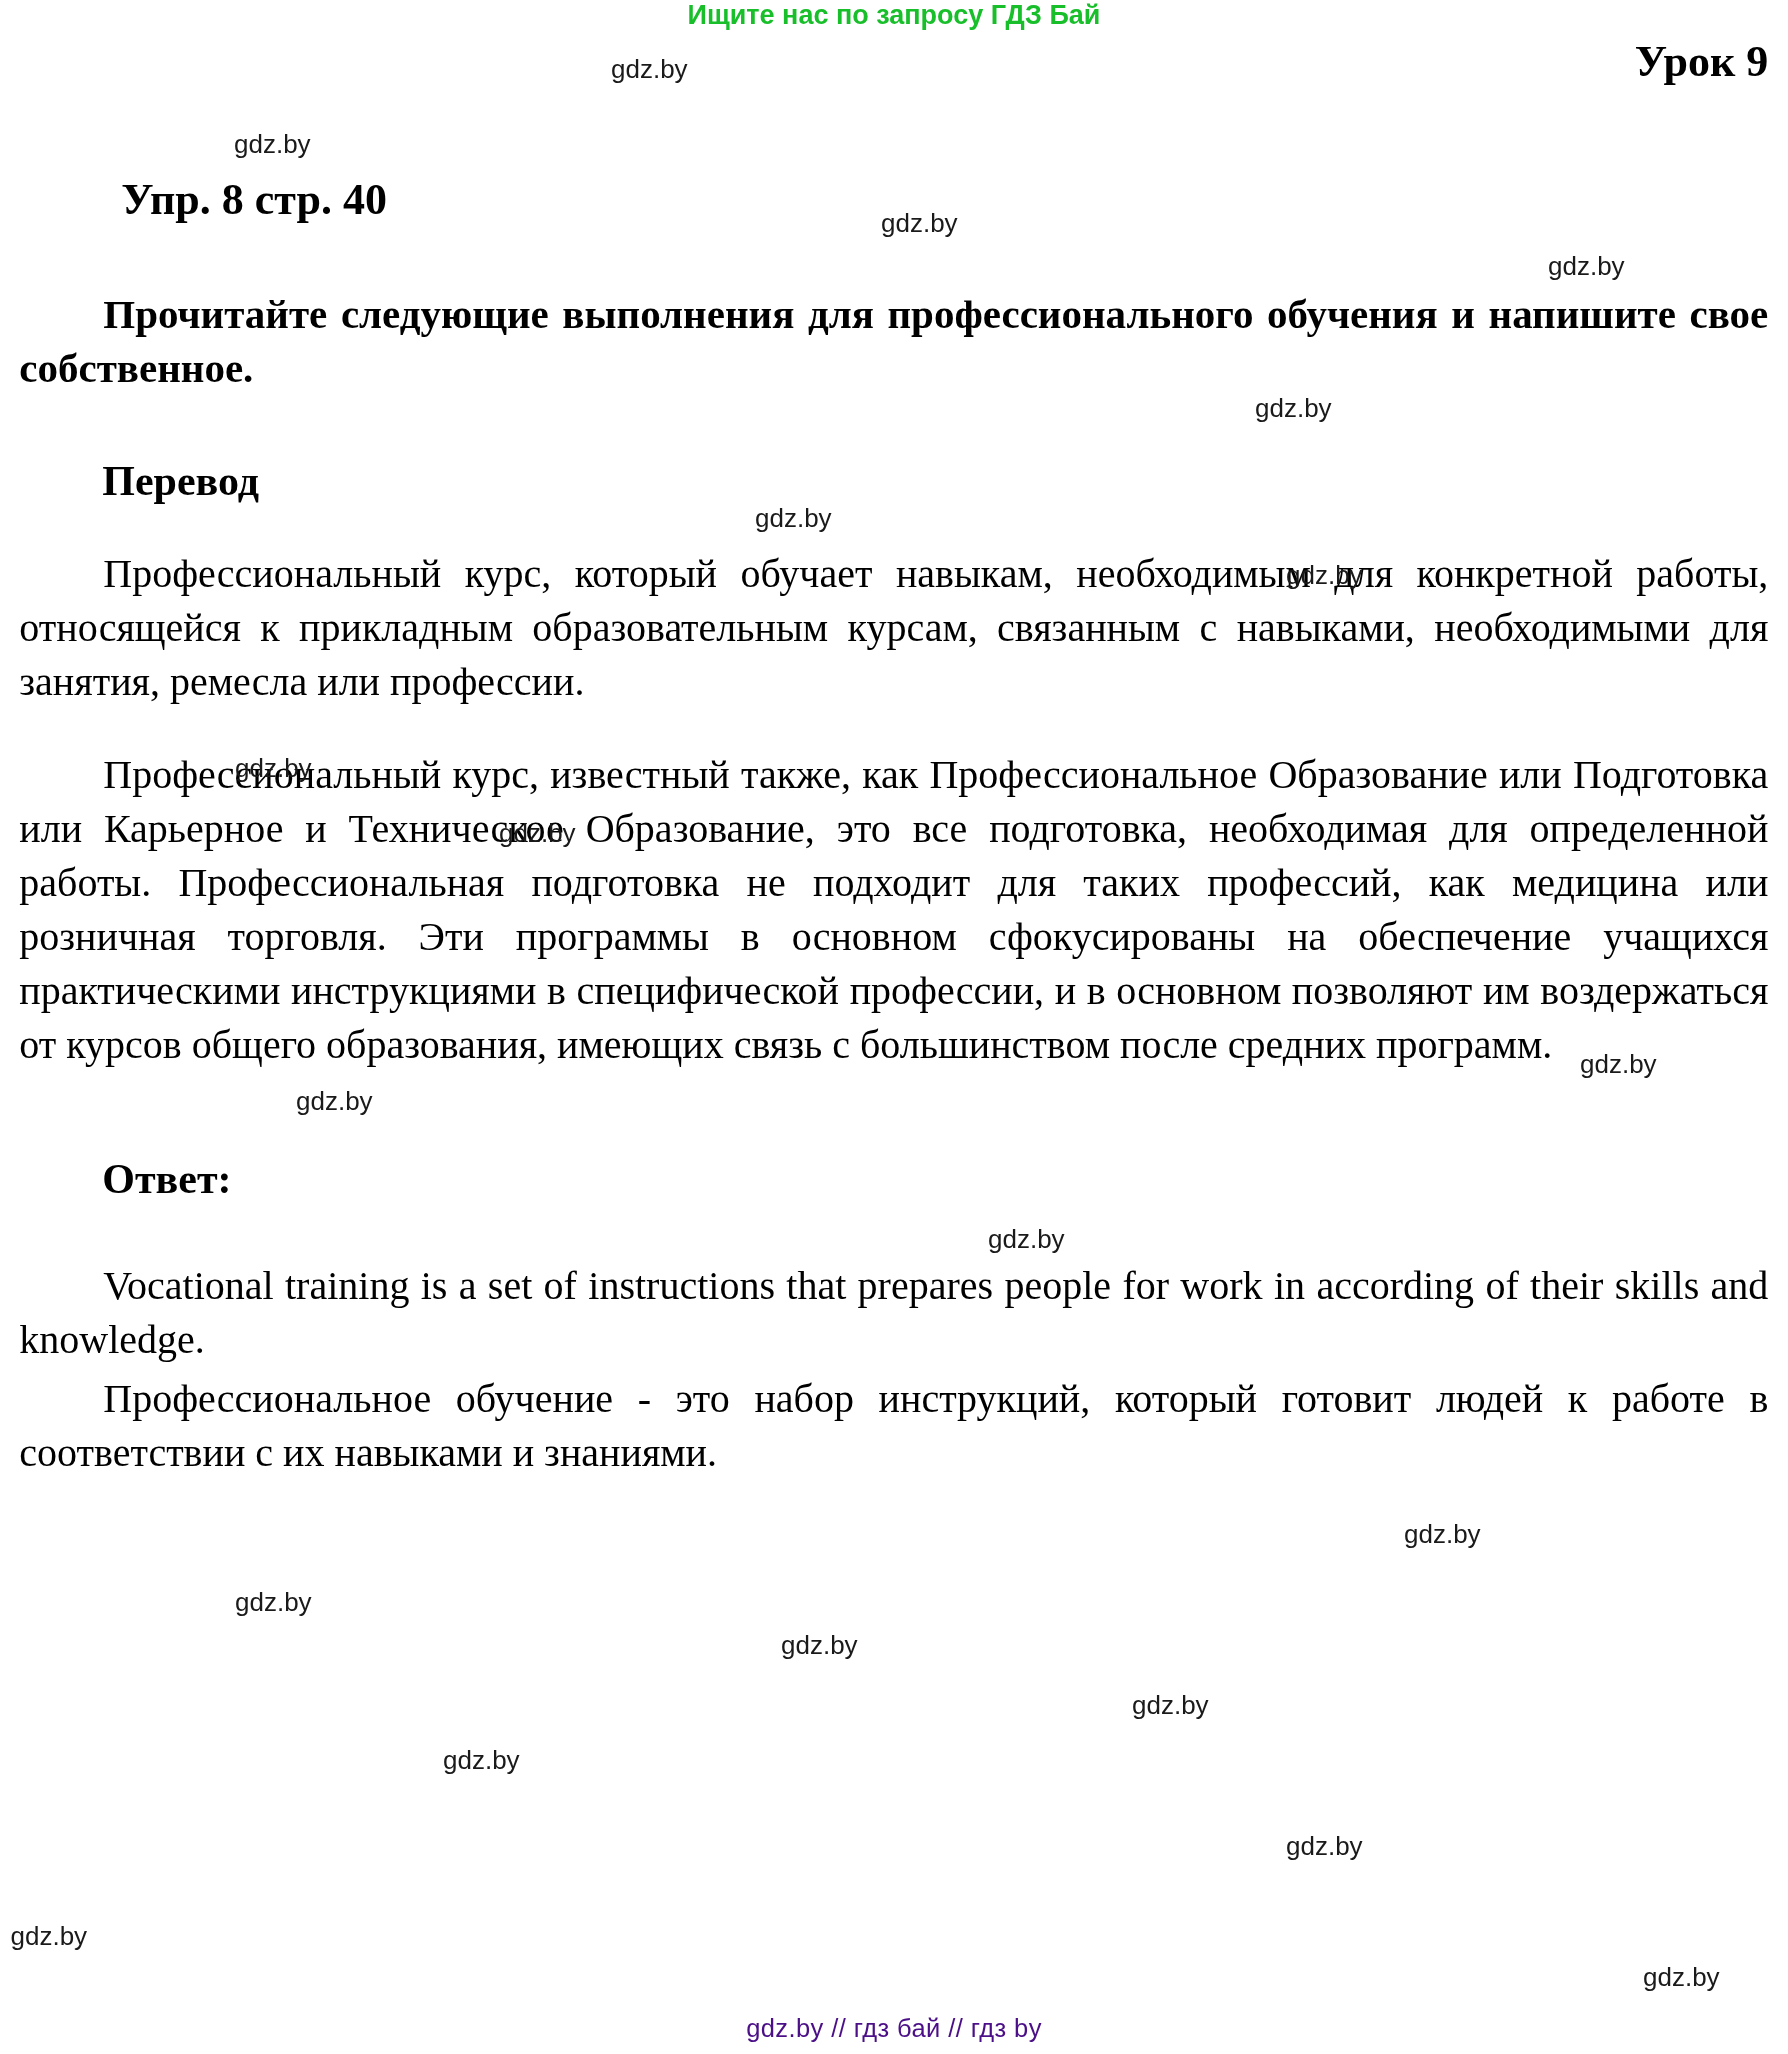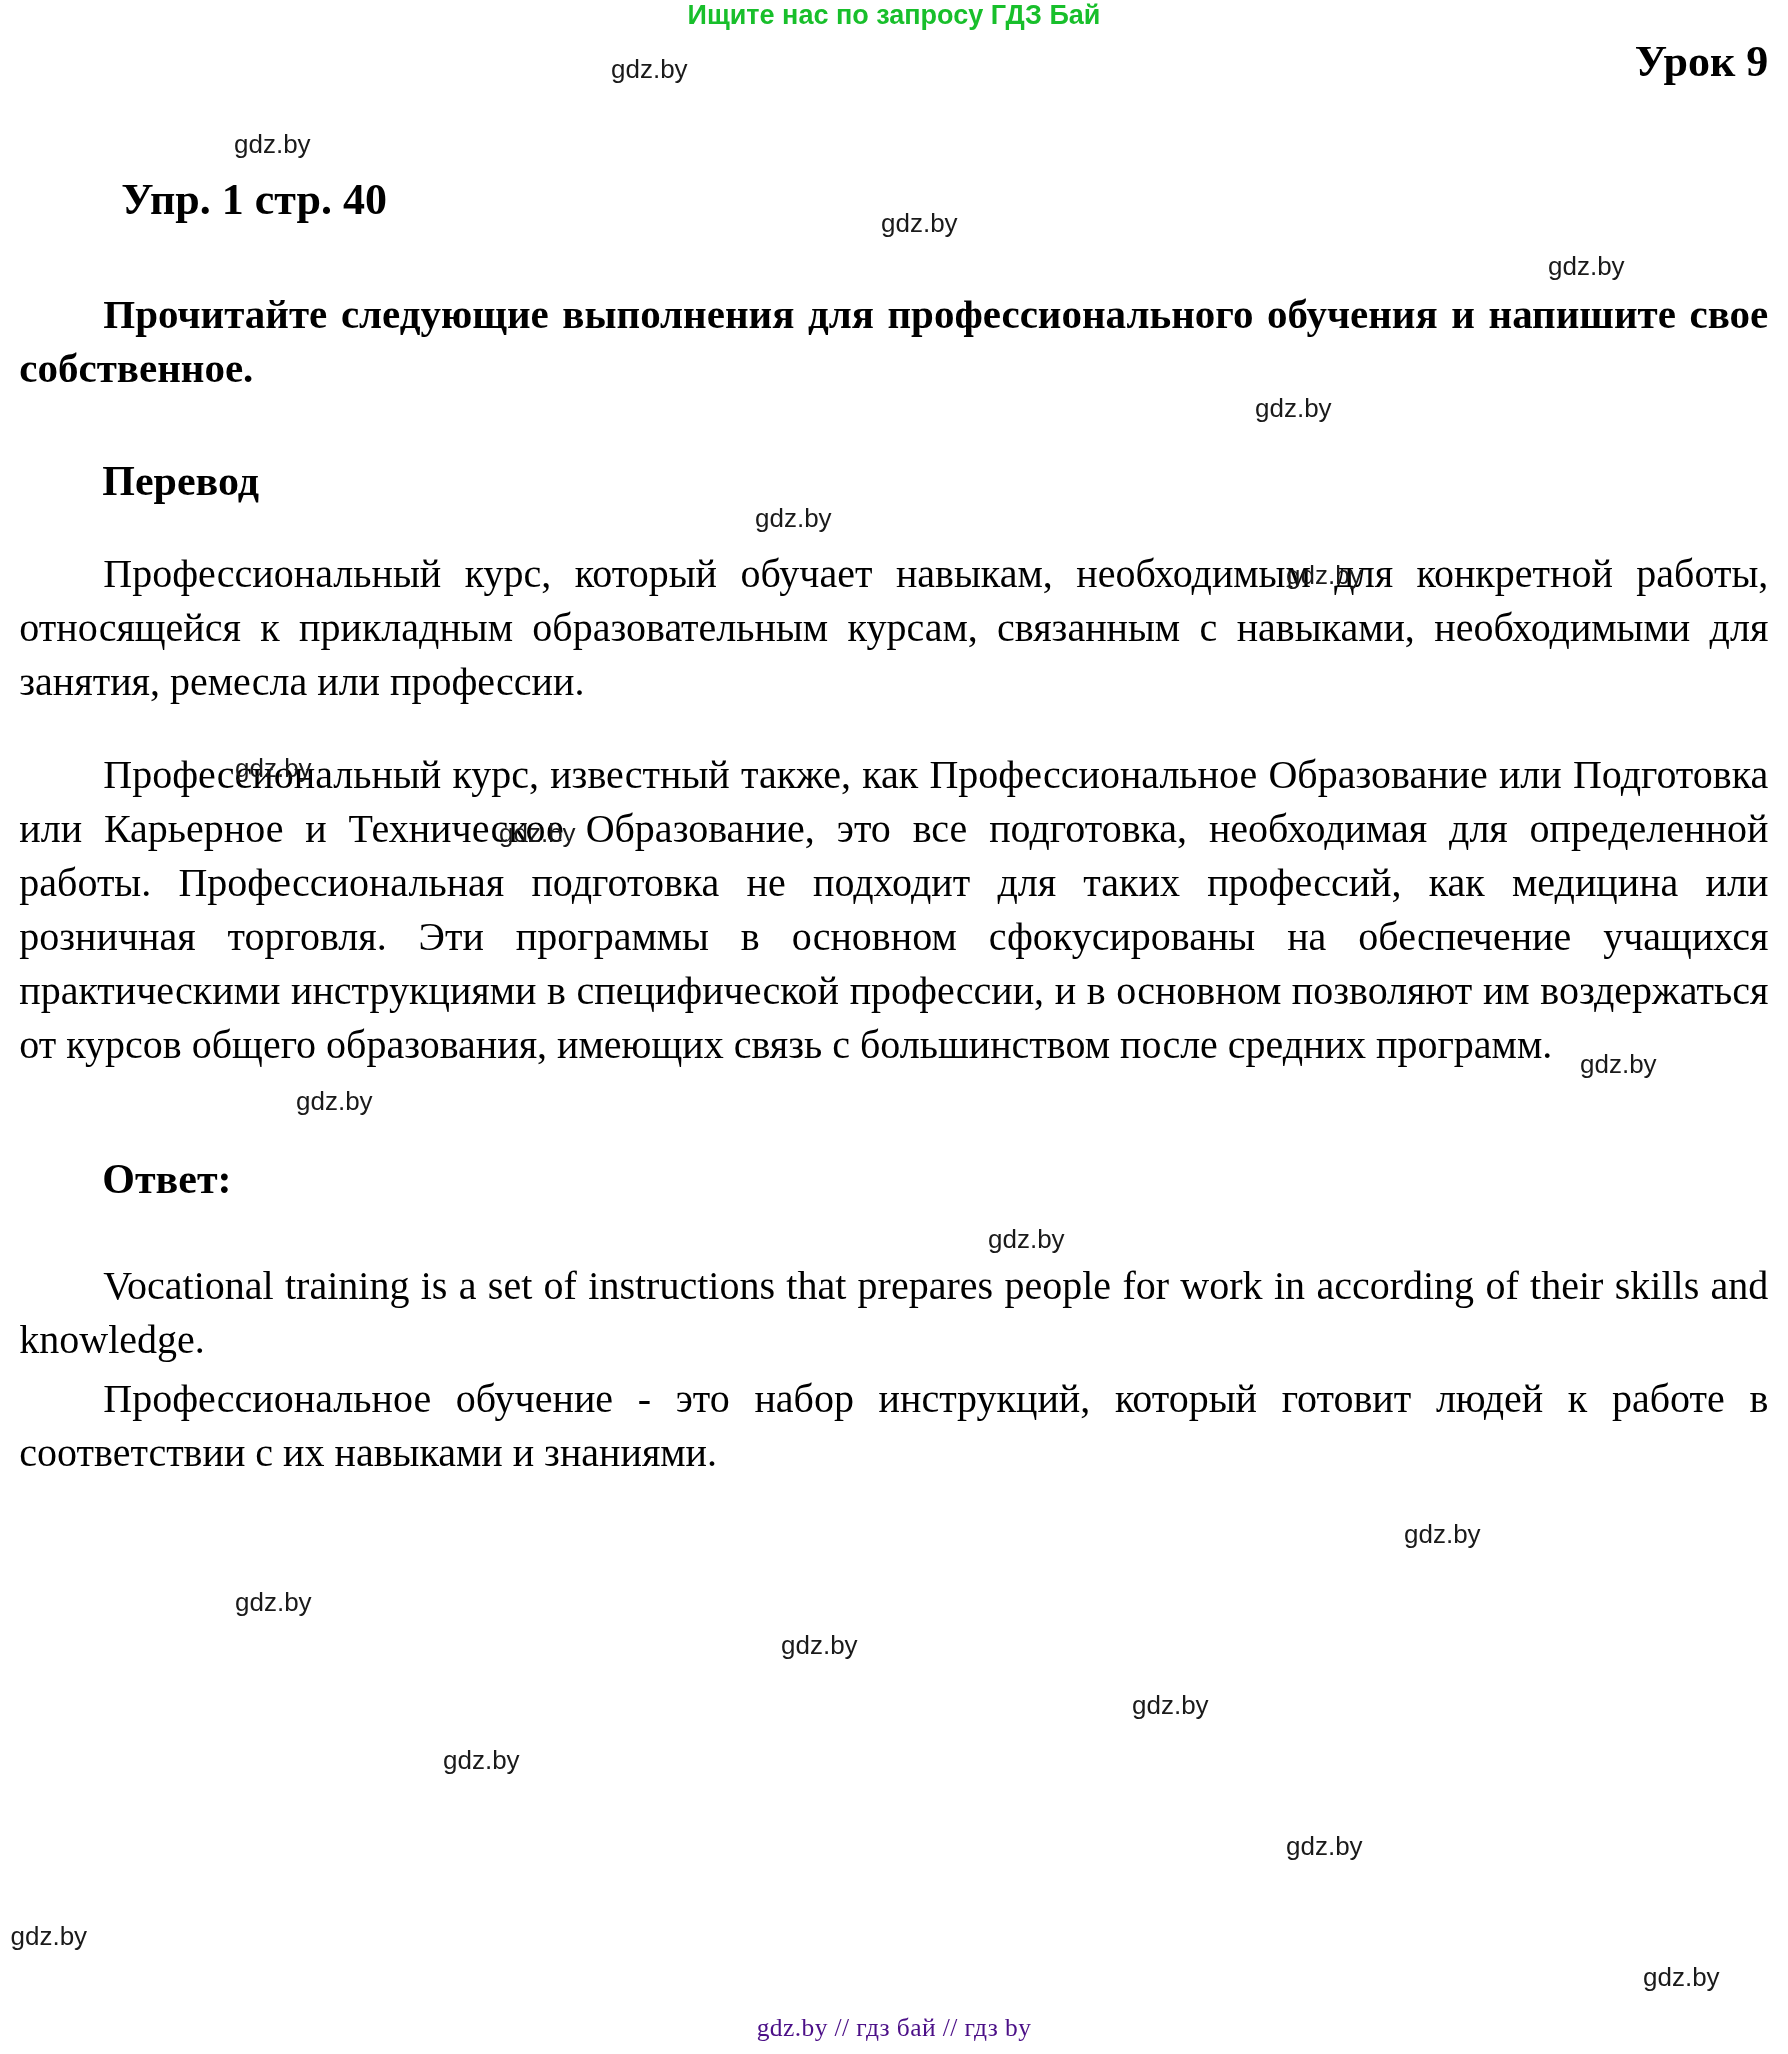--- a/index.html
+++ b/index.html
@@ -115,40 +115,40 @@
     line-height: 23px;
   }
 
   
   .footer-links {
     position: absolute;
     left: 0;
     bottom: 12.3px;
     width: 100%;
     text-align: center;
-    font-family: Liberation Serif, serif;
+    font-family: Liberation Sans, sans-serif;
     font-size: 25.5px;
     font-weight: 400;
     color: #4b0f87;
     line-height: 28px;
     letter-spacing: 0.4px;
   }
 </style>
 </head>
 <body>
 
 <div id="page">
 
   <div class="promo-banner" style="color: rgb(24, 191, 43);">Ищите нас по запросу ГДЗ Бай</div>
 
   <div class="doc">
 
     <h1 class="lesson-title">Урок 9</h1>
 
-    <h2 class="exercise-title">Упр. 1 стр. 40</h2>
+    <h2 class="exercise-title">Упр. 8 стр. 40</h2>
 
     <p class="task-text">Прочитайте следующие выполнения для профессионального обучения и напишите свое собственное.</p>
 
     <h3 class="section-heading">Перевод</h3>
 
 
     <p class="body-par tight">Профессиональный курс, который обучает навыкам, необходимым для конкретной работы, относящейся к прикладным образовательным курсам, связанным с навыками, необходимыми для занятия, ремесла или профессии.</p>
 
     <p class="body-par tight">Профессиональный курс, известный также, как Профессиональное Образование или Подготовка или Карьерное и Техническое Образование, это все подготовка, необходимая для определенной работы. Профессиональная подготовка не подходит для таких профессий, как медицина или розничная торговля. Эти программы в основном сфокусированы на обеспечение учащихся практическими инструкциями в специфической профессии, и в основном позволяют им воздержаться от курсов общего образования, имеющих связь с большинством после средних программ.</p>
 

